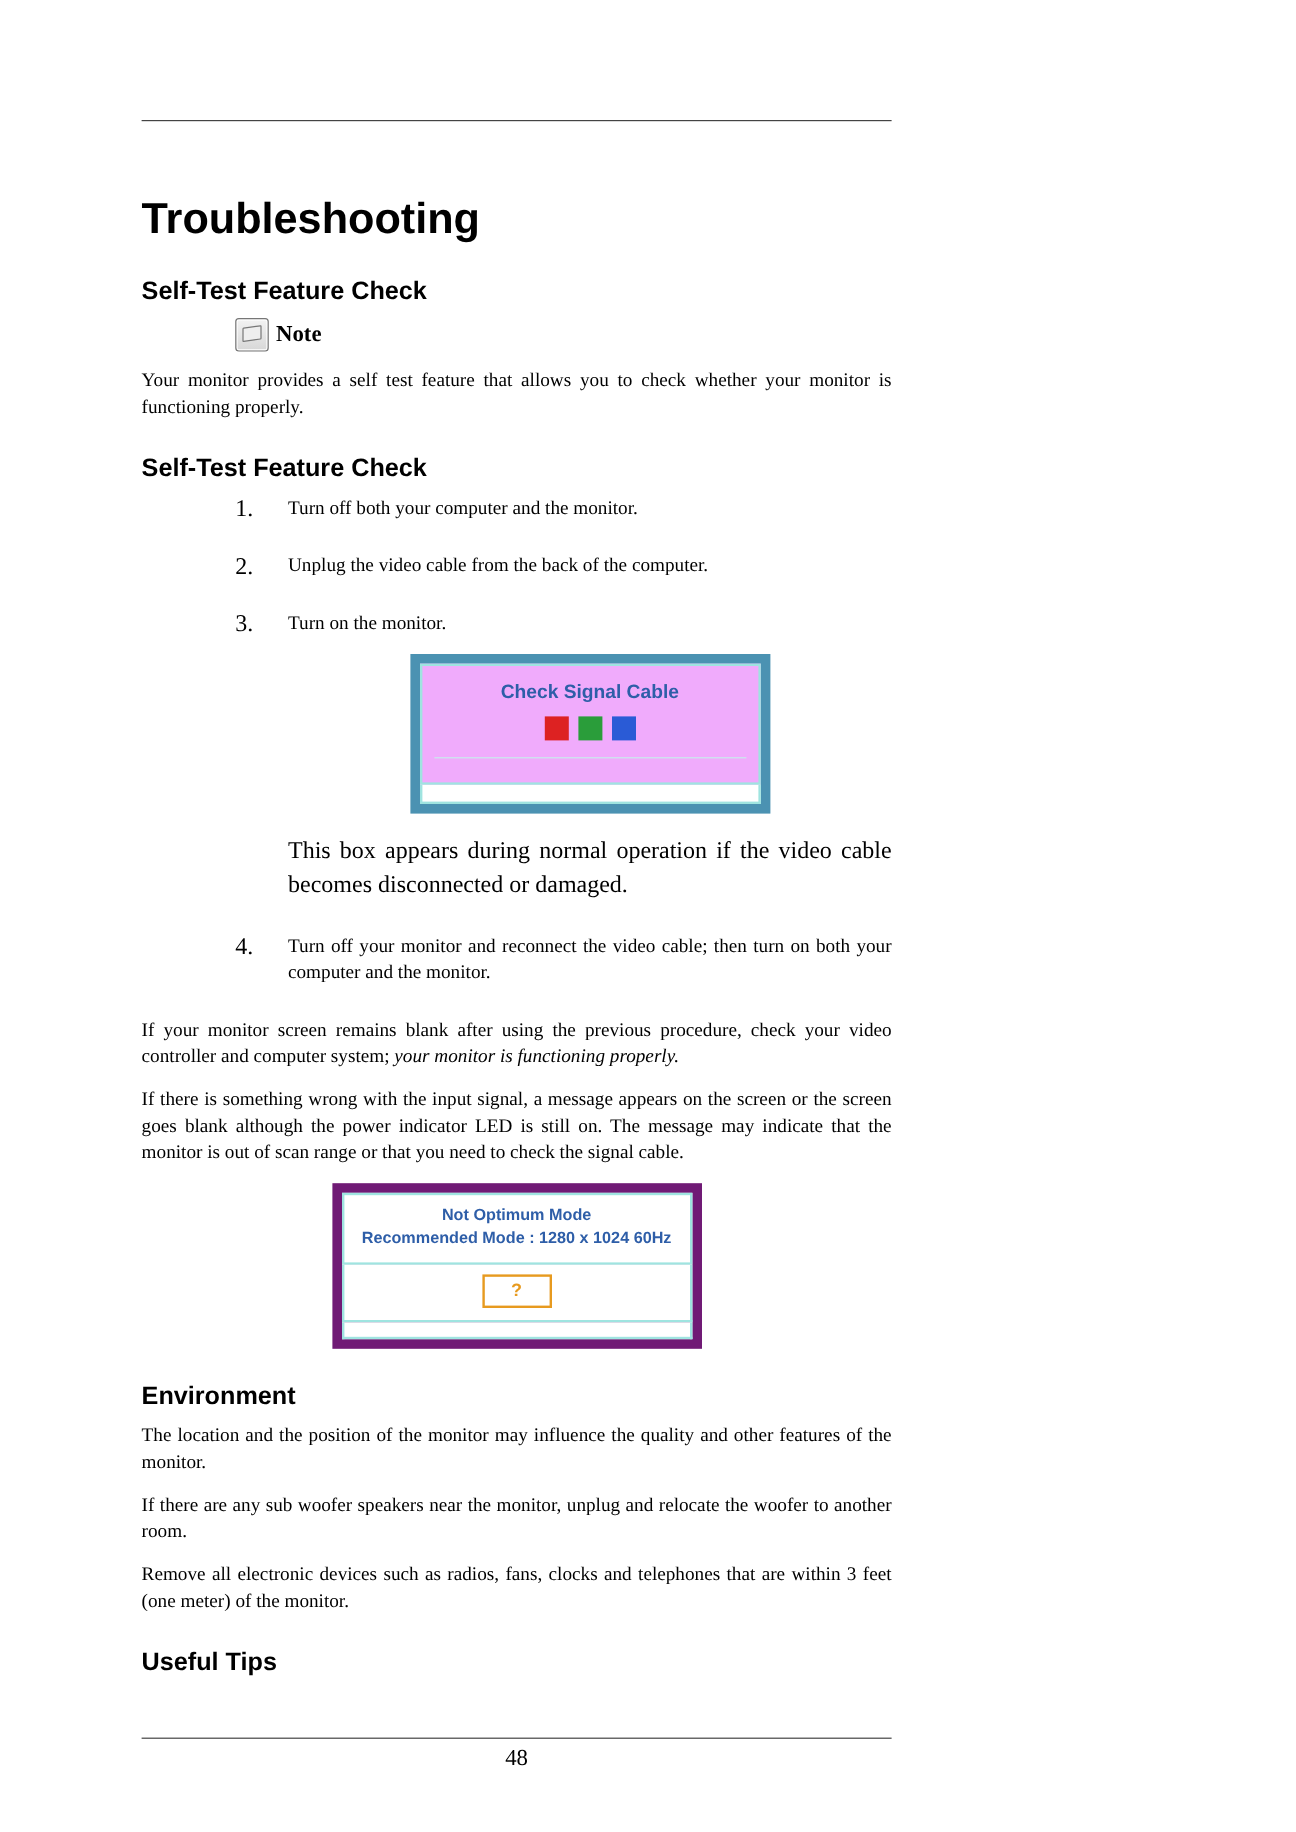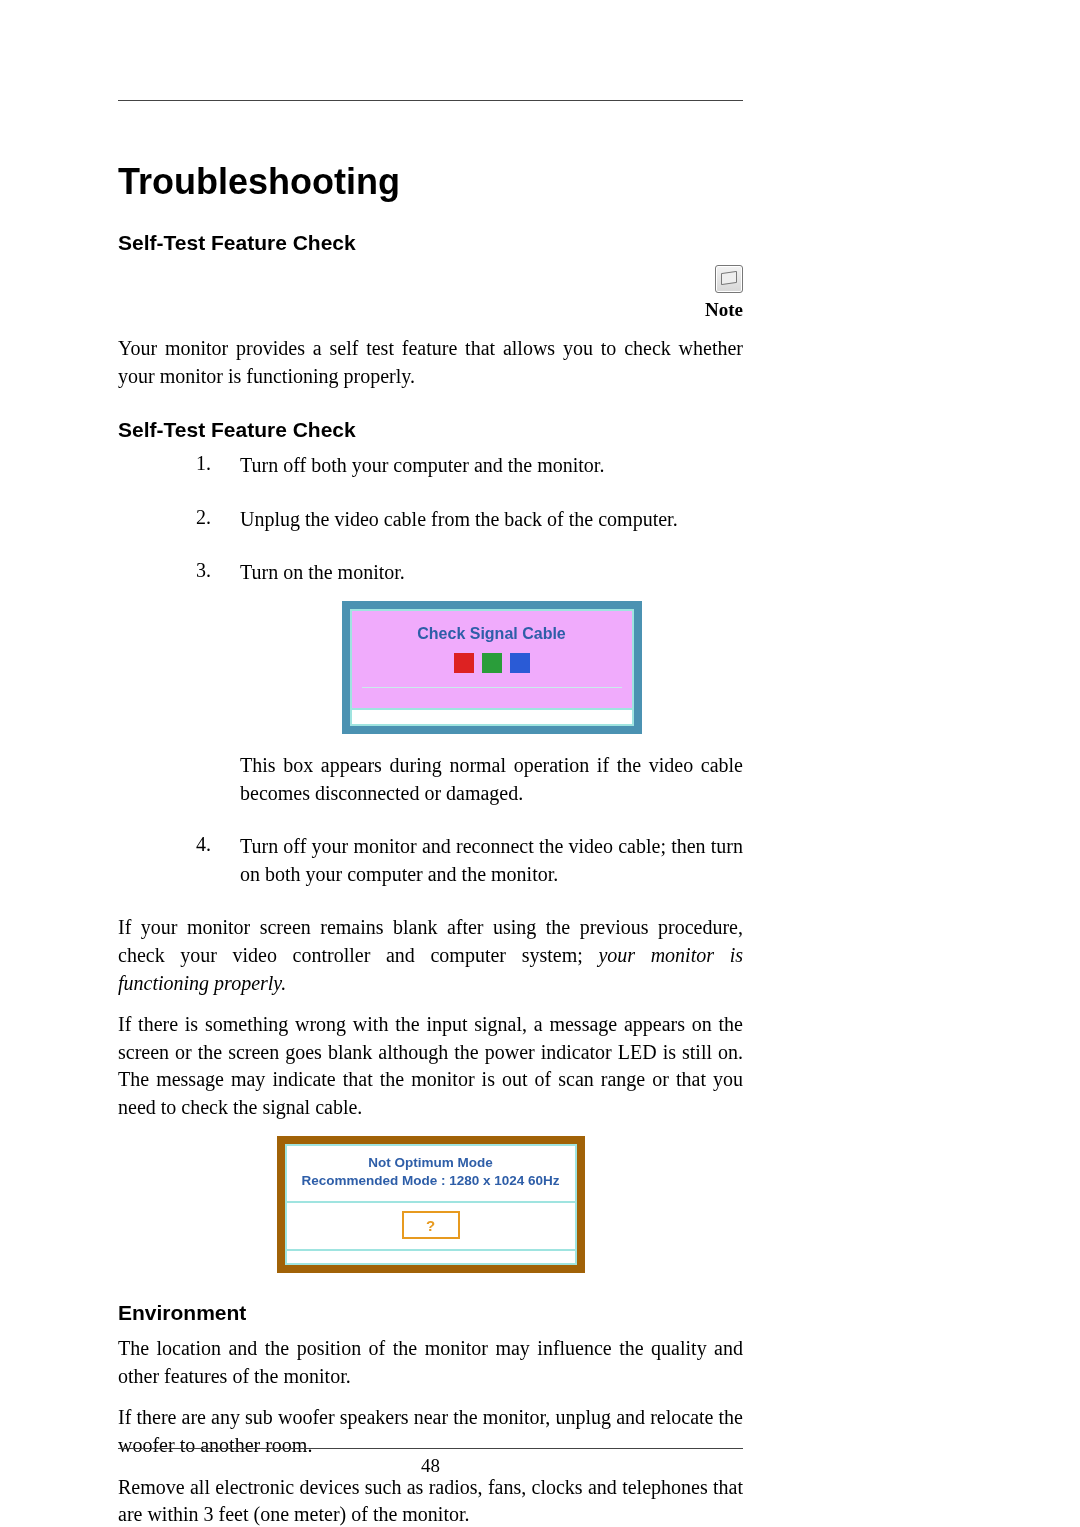--- a/index.html
+++ b/index.html
@@ -45,25 +45,24 @@
     font-family: Arial, Helvetica, sans-serif;
     font-weight: 700;
     font-size: 21px;
     margin: 28px 0 10px 0;
   }
   .indent {
     margin-left: 78px;
   }
   .note-row {
     display: flex;
-    align-items: flex-end;
+    align-items: center;
     gap: 6px;
     margin-left: 78px;
     margin-bottom: 14px;
-    flex-direction: column;
   }
   .note-icon {
     width: 26px;
     height: 26px;
     border: 1px solid #777;
     border-radius: 3px;
     background: linear-gradient(#f3f3f3,#d7d7d7);
     box-shadow: inset 0 0 0 1px #fff;
     position: relative;
   }
@@ -75,21 +74,21 @@
     border:1px solid #777;
     border-radius:1px;
     transform: skewY(-8deg);
     background:#eee;
   }
   .note-label {
     font-weight: 700;
     font-size: 19px;
   }
   p.body, .li-body {
-    font-size: 20px;
+    font-size: 16px;
     line-height: 1.38;
     text-align: justify;
     margin: 0 0 14px 0;
   }
   ol.steps {
     list-style: none;
     padding: 0;
     margin: 0 0 0 78px;
   }
   ol.steps > li {
@@ -136,21 +135,21 @@
   }
   .sq-row{ display:flex; justify-content:center; gap:8px; }
   .sq{ width:20px; height:20px; }
   .sq.red{ background:#D22; }
   .sq.green{ background:#2A9D3A; }
   .sq.blue{ background:#2A5BD6; }
 
   
   .illB-wrap{ display:flex; justify-content:center; margin: 10px 0 20px 0; }
   .illB{
-    width:308px; background:#a16207; padding:8px; box-sizing:border-box;
+    width:308px; background:#701a75; padding:8px; box-sizing:border-box;
   }
   .illB-top{
     background:#fff; border:2px solid #9FE4E0; text-align:center;
     padding:8px 4px 10px 4px;
     font-family:Arial,Helvetica,sans-serif; color:#2E5EA8; font-size:13.5px; font-weight:700;
     line-height:1.4;
   }
   .illB-mid{
     background:#fff; border:2px solid #9FE4E0; border-top:0;
     padding:8px 0 10px 0; display:flex; justify-content:center;

